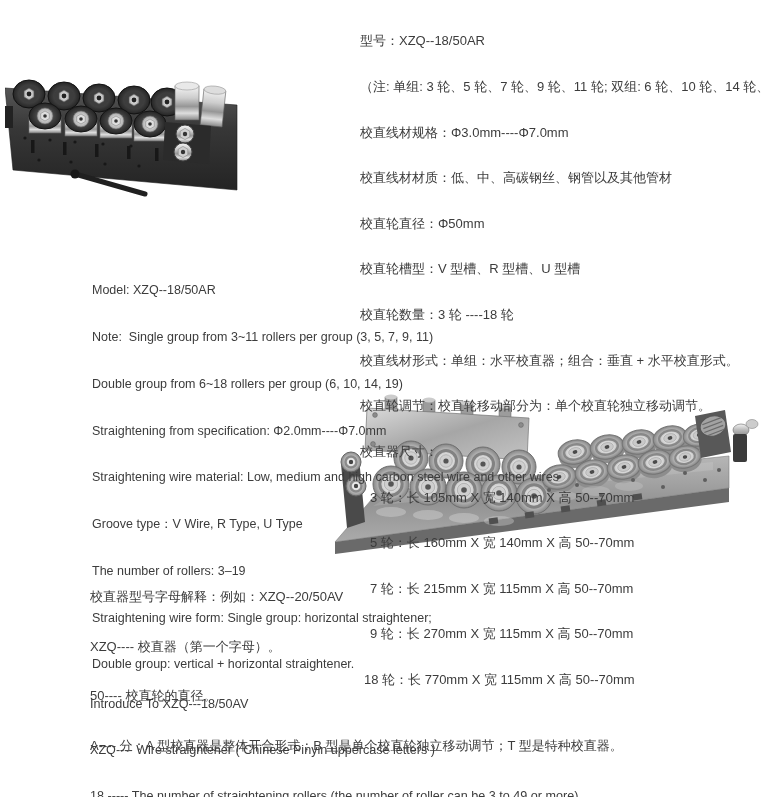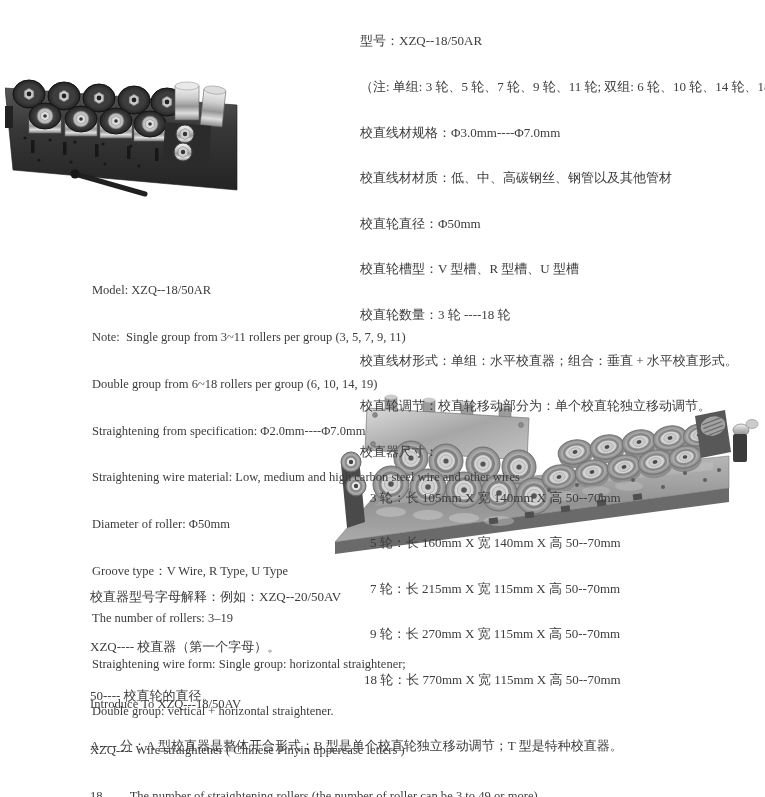--- a/index.html
+++ b/index.html
@@ -1,17 +1,17 @@
 <!DOCTYPE html>
 <html><head>
 <meta charset="utf-8">
 <style>
   html,body{margin:0;padding:0;background:#ffffff;}
   .page{position:relative;width:765px;height:797px;background:#ffffff;overflow:hidden;
-        font-family:Liberation Serif, serif;color:#3c3c3c;}
+        font-family:Liberation Sans, sans-serif;color:#3c3c3c;}
   .tblock{position:absolute;white-space:pre;}
   .tblock .ln{display:block;}
   #spec-zh{left:360px;top:3px;font-size:13px;line-height:15.2px;}
   #spec-en{left:92px;top:252px;font-size:12.5px;line-height:15.6px;}
   #key-zh{left:90px;top:556px;font-size:13px;line-height:16.5px;}
   #key-en{left:90px;top:666px;font-size:12.6px;line-height:15.4px;}
   .ind-a{margin-left:10px;}
   .ind-b{margin-left:4px;}
   .photo{position:absolute;}
   #photo1{left:5px;top:78px;}
@@ -414,21 +414,20 @@
     <span class="ln ind-a">9 轮：长 270mm X 宽 115mm X 高 50--70mm</span>
     <span class="ln ind-b">18 轮：长 770mm X 宽 115mm X 高 50--70mm</span>
   </div>
 
   <div id="spec-en" class="tblock">
     <span class="ln">Model: XZQ--18/50AR</span>
     <span class="ln">Note:  Single group from 3~11 rollers per group (3, 5, 7, 9, 11)</span>
     <span class="ln">Double group from 6~18 rollers per group (6, 10, 14, 19)</span>
     <span class="ln">Straightening from specification: Φ2.0mm----Φ7.0mm</span>
     <span class="ln">Straightening wire material: Low, medium and high carbon steel wire and other wires</span>
-    <span class="ln">Diameter of roller: Φ50mm</span>
     <span class="ln">Groove type：V Wire, R Type, U Type</span>
     <span class="ln">The number of rollers: 3–19</span>
     <span class="ln">Straightening wire form: Single group: horizontal straightener;</span>
     <span class="ln">Double group: vertical + horizontal straightener.</span>
     
     
     
     
     
     

